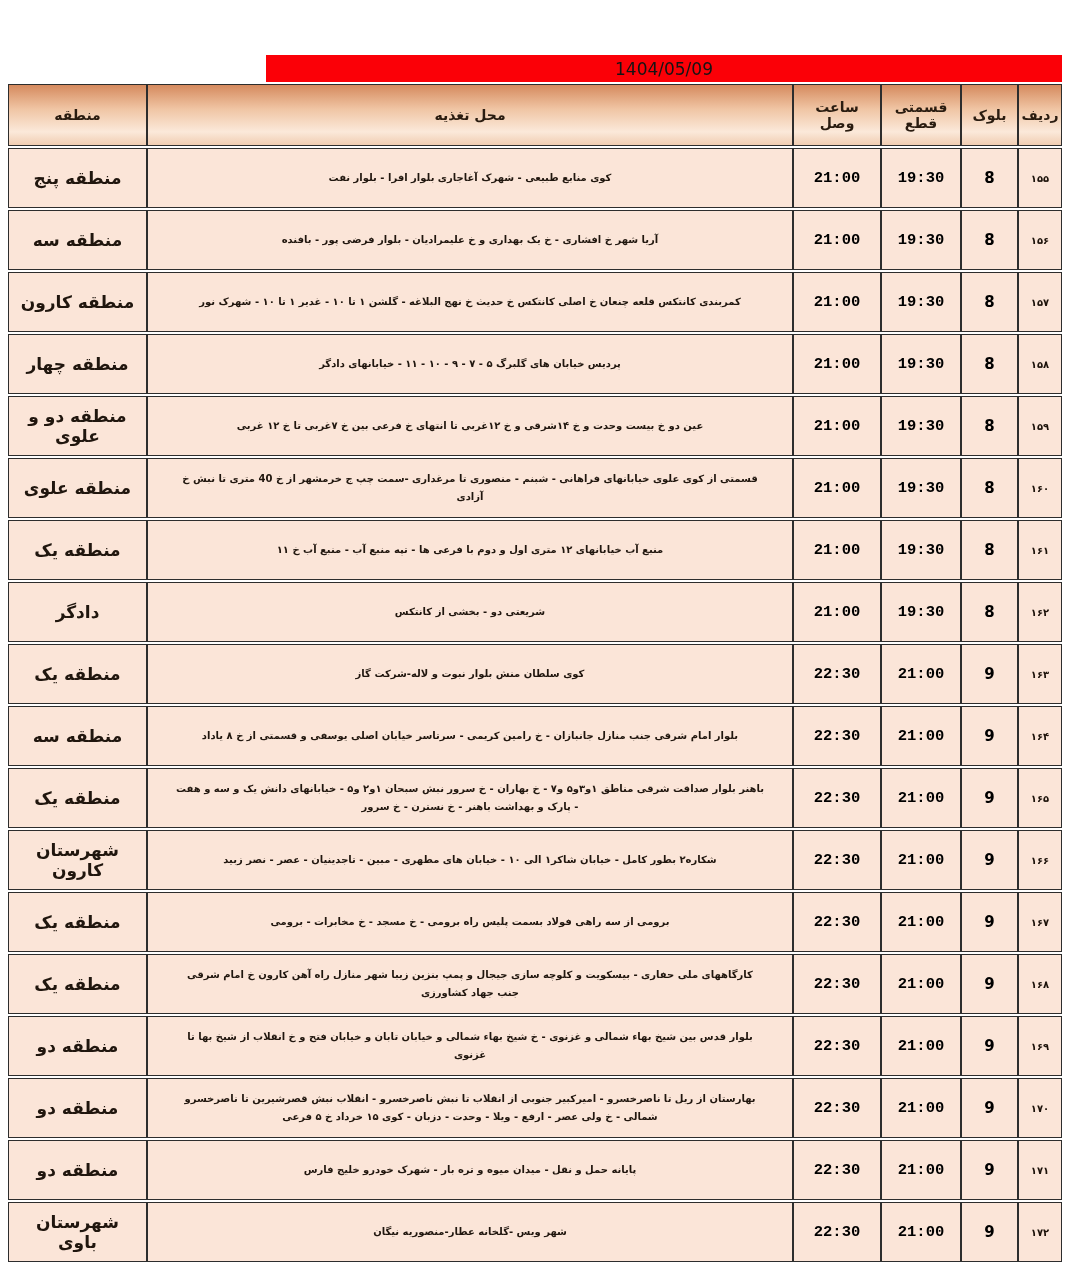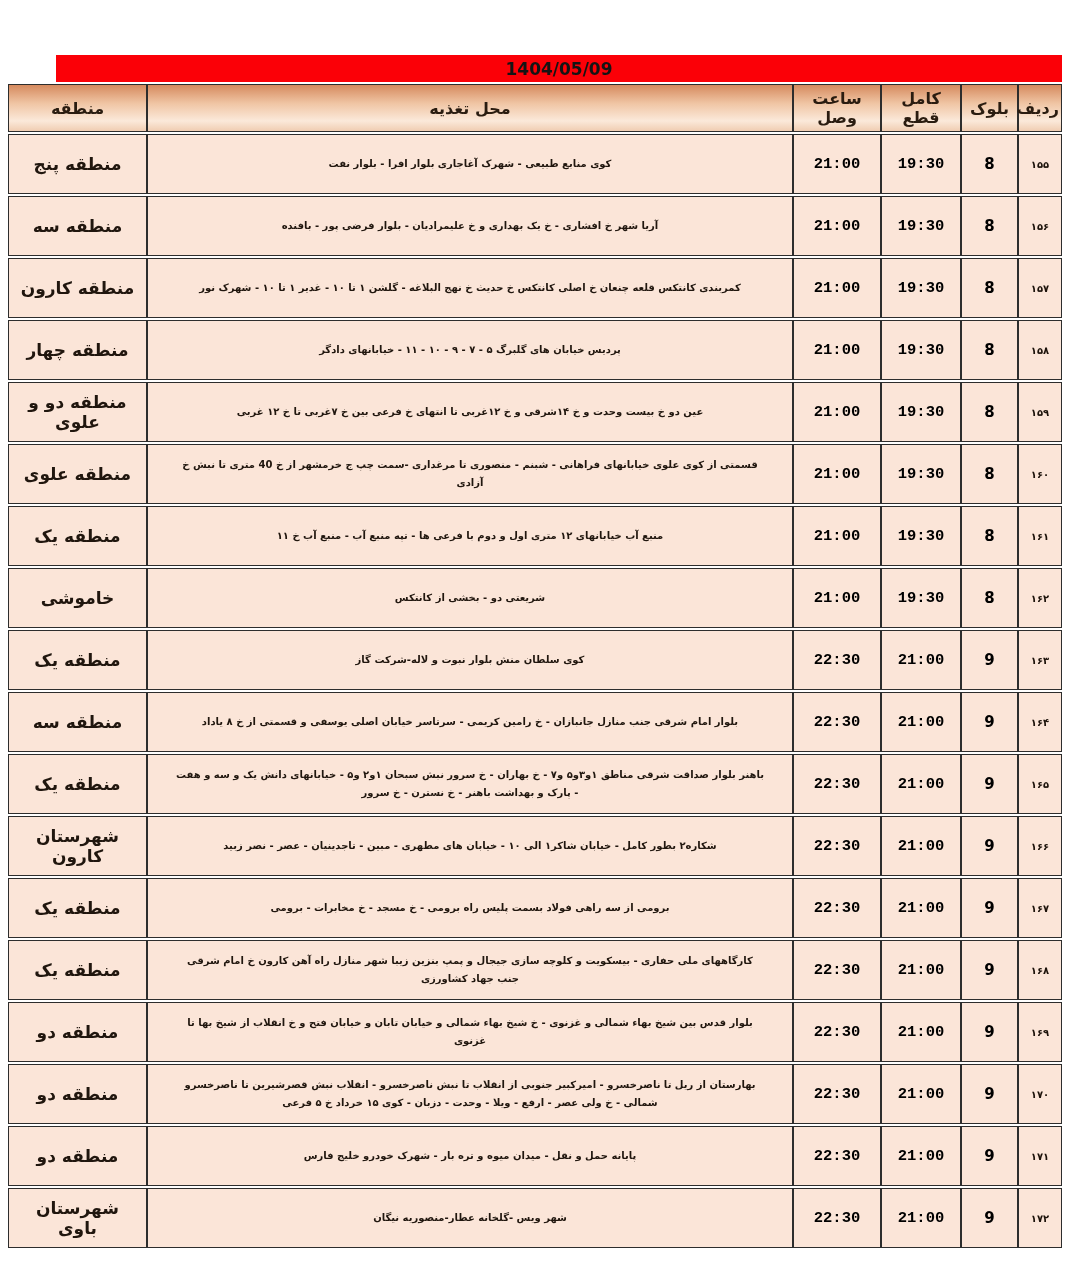--- a/index.html
+++ b/index.html
@@ -7,33 +7,33 @@
     width:1070px;height:1280px;overflow:hidden;background:#ffffff;
     font-family:"DejaVu Sans",sans-serif;position:relative;
   }
   .page{position:absolute;top:55px;left:8px;width:1054px;direction:rtl;}
   .banner-yellow{
     width:1027px;height:52px;background:#ffff00;
     display:flex;align-items:center;justify-content:center;
     font-weight:bold;font-size:15px;color:#2e2100;
   }
   .banner-red{
-    width:1006px;height:27px;background:#fb0007;
+    width:796px;height:27px;background:#fb0007;
     display:flex;align-items:center;justify-content:center;
-    font-weight:bold;font-size:17px;color:#141414;direction:ltr;
+    font-weight:normal;font-size:17px;color:#141414;direction:ltr;
   }
   table.outage{
     width:1054px;border-collapse:separate;border-spacing:0 2px;
     direction:rtl;table-layout:fixed;
   }
   th,td{border:1px solid #2d2d2d;text-align:center;vertical-align:middle;}
   th{
-    height:22px;font-size:16px;font-weight:bold;color:#2a1c10;
+    height:22px;font-size:14px;font-weight:bold;color:#2a1c10;
     background:linear-gradient(180deg,#d58a5e 0%,#f0c5a4 40%,#fbe9da 78%,#f0cdb2 100%);
-    padding:4px 2px;
+    padding:14px 2px;
   }
   td{background:#fbe5d8;height:54px;font-weight:bold;color:#20160e;padding:2px 6px;}
   td.c-num{font-size:10px;color:#1c120a;}
   td.c-block{font-size:15px;color:#000;}
   td.c-time{font-size:15.5px;color:#000;direction:ltr;font-family:Liberation Mono, monospace;}
   td.c-loc{font-size:10px;line-height:1.8;padding:2px 27px;}
   td.c-region{font-size:17px;}
 </style>
 </head>
 <body>
@@ -48,21 +48,21 @@
       <col style="width:57px">
       <col style="width:80px">
       <col style="width:88px">
       <col style="width:646px">
       <col style="width:139px">
     </colgroup>
     <thead>
       <tr>
         <th>ردیف</th>
         <th>بلوک</th>
-        <th>کامل قطع</th>
+        <th>قسمتی قطع</th>
         <th>ساعت وصل</th>
         <th>محل تغذیه</th>
         <th>منطقه</th>
       </tr>
     </thead>
     <tbody id="table-body">
   <tr>
     <td class="c-num">۱۵۵</td>
     <td class="c-block">8</td>
     <td class="c-time">19:30</td>
@@ -124,21 +124,21 @@
     <td class="c-loc">منبع آب خیابانهای ۱۲ متری اول و دوم با فرعی ها - تپه منبع آب - منبع آب خ ۱۱</td>
     <td class="c-region">منطقه یک</td>
   </tr>
 
   <tr>
     <td class="c-num">۱۶۲</td>
     <td class="c-block">8</td>
     <td class="c-time">19:30</td>
     <td class="c-time">21:00</td>
     <td class="c-loc">شریعتی دو - بخشی از کانتکس</td>
-    <td class="c-region">خاموشی</td>
+    <td class="c-region">دادگر</td>
   </tr>
 
   <tr>
     <td class="c-num">۱۶۳</td>
     <td class="c-block">9</td>
     <td class="c-time">21:00</td>
     <td class="c-time">22:30</td>
     <td class="c-loc">کوی سلطان منش بلوار نبوت و لاله-شرکت گاز</td>
     <td class="c-region">منطقه یک</td>
   </tr>

